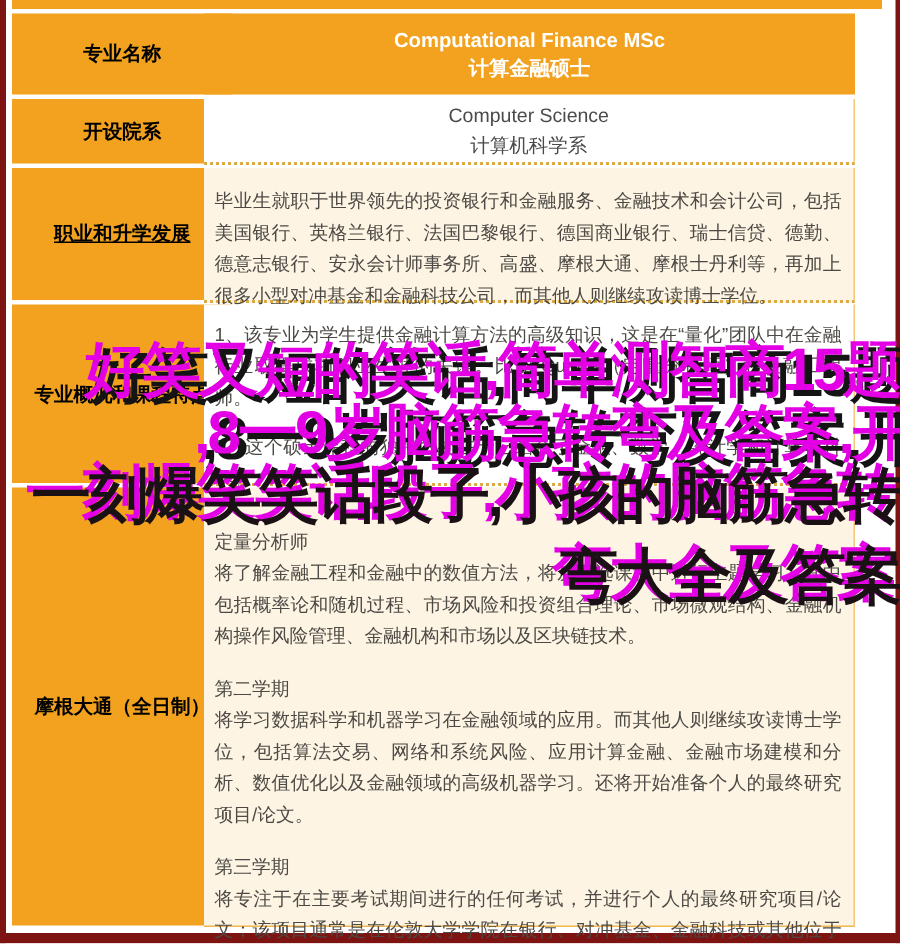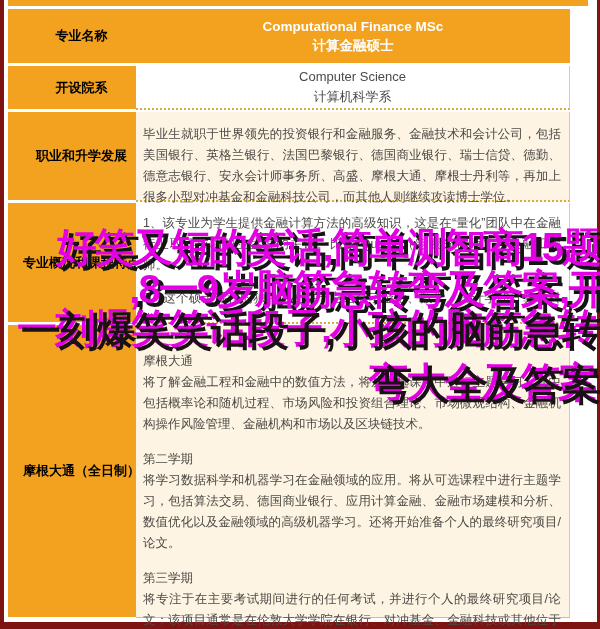--- a/index.html
+++ b/index.html
@@ -70,37 +70,37 @@
     <div>Computational Finance MSc</div>
     <div>计算金融硕士</div>
   </div>
 
   <div class="lcell" style="top:66px;height:43px;">开设院系</div>
   <div class="rcell center2 dotted" style="top:66px;height:44px;">
     <div>Computer Science</div>
     <div>计算机科学系</div>
   </div>
 
-  <div class="lcell" style="top:112px;height:88px;">职业和升学发展</div>
+  <div class="lcell" style="top:112px;height:88px;text-decoration:underline;">职业和升学发展</div>
   <div class="rcell cream dotted" style="top:112px;height:90px;">
     <p class="para">毕业生就职于世界领先的投资银行和金融服务、金融技术和会计公司，包括美国银行、英格兰银行、法国巴黎银行、德国商业银行、瑞士信贷、德勤、德意志银行、安永会计师事务所、高盛、摩根大通、摩根士丹利等，再加上很多小型对冲基金和金融科技公司，而其他人则继续攻读博士学位。</p>
   </div>
 
   <div class="lcell" style="top:203px;height:119px;">专业概况和课程特点</div>
   <div class="rcell white dotted" style="top:203px;height:121px;">
     <p class="item">1、该专业为学生提供金融计算方法的高级知识，这是在“量化”团队中在金融行业取得成功职业生涯的关键。比如 Quants（定量分析师）和金融工程师。</p>
     <p class="item">2、这个硕士课程的独特之处在于它结合了金融、数学、统计学和计算机科学。</p>
   </div>
 
   <div class="lcell" style="top:325px;height:292px;">摩根大通（全日制）</div>
   <div class="rcell cream cell5" style="top:325px;height:293px;">
-    <p class="sec-title first">摩根大通</p>
+    <p class="sec-title first">定量分析师</p>
     <p class="sec-text">将了解金融工程和金融中的数值方法，将从可选课程中进行主题学习，其中包括概率论和随机过程、市场风险和投资组合理论、市场微观结构、金融机构操作风险管理、金融机构和市场以及区块链技术。</p>
     <p class="sec-title">第二学期</p>
-    <p class="sec-text">将学习数据科学和机器学习在金融领域的应用。将从可选课程中进行主题学习，包括算法交易、德国商业银行、应用计算金融、金融市场建模和分析、数值优化以及金融领域的高级机器学习。还将开始准备个人的最终研究项目/论文。</p>
+    <p class="sec-text">将学习数据科学和机器学习在金融领域的应用。而其他人则继续攻读博士学位，包括算法交易、网络和系统风险、应用计算金融、金融市场建模和分析、数值优化以及金融领域的高级机器学习。还将开始准备个人的最终研究项目/论文。</p>
     <p class="sec-title">第三学期</p>
     <p class="sec-text">将专注于在主要考试期间进行的任何考试，并进行个人的最终研究项目/论文；该项目通常是在伦敦大学学院在银行、对冲基金、金融科技或其他位于伦敦的金融服务公司或有时在监管机构组织的实中完成的。</p>
   </div>
 
   <div class="ov magenta" style="top:225px;">好笑又短的笑话,简单测智商15题</div>
   <div class="ov magenta" style="top:267px;padding-left:44px;">,8一9岁脑筋急转弯及答案,开心</div>
   <div class="ov dark" style="top:309px;">一刻爆笑笑话段子,小孩的脑筋急转</div>
   <div class="ov dark" style="top:363px;">弯大全及答案</div>
 
 </div>

